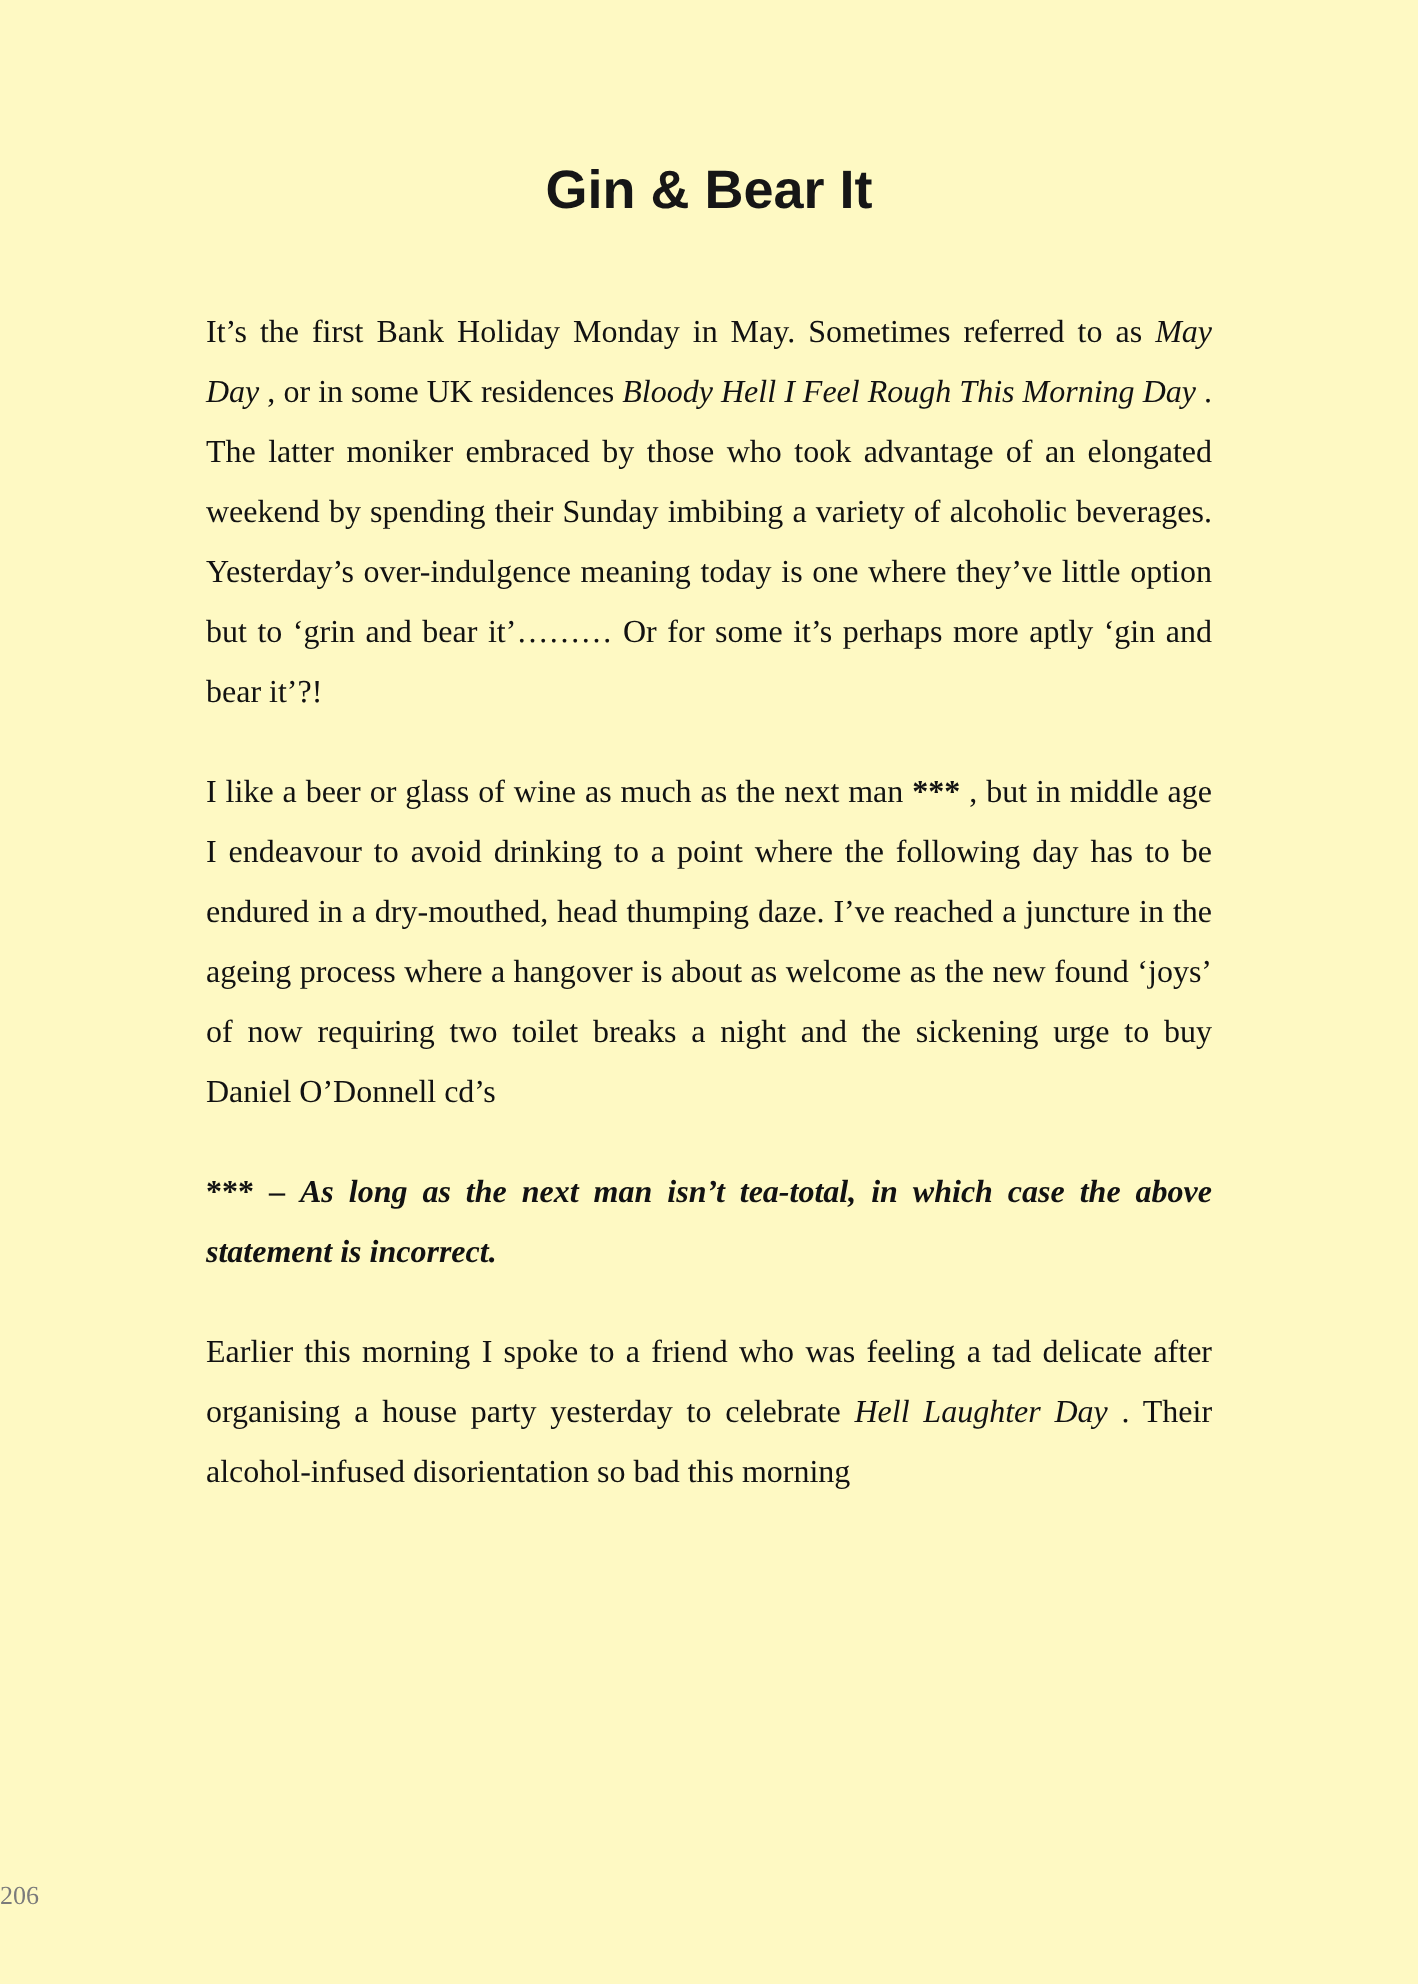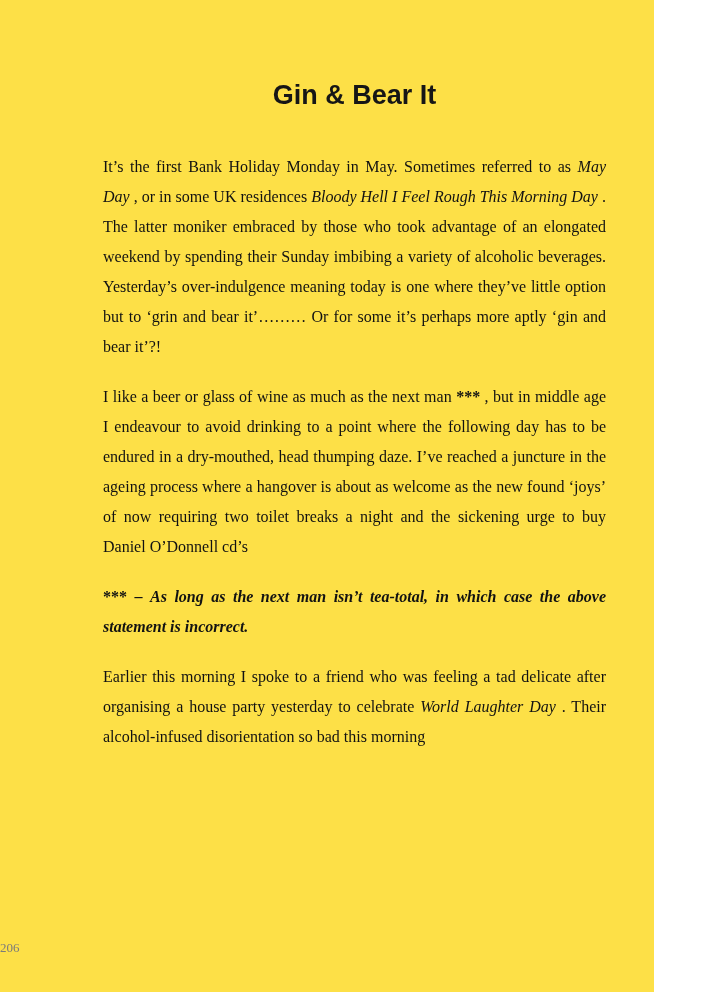--- a/index.html
+++ b/index.html
@@ -1,21 +1,21 @@
 <!DOCTYPE html>
 <html><head>
 <meta charset="utf-8">
 <style>
   * { margin: 0; padding: 0; box-sizing: border-box; }
   html, body { background: #ffffff; }
   .page {
     position: relative;
-    width: 654px;
+    width: 709px;
     height: 992px;
-    background: #fde047;
+    background: #fef9c3;
     overflow: hidden;
     font-family: "Liberation Serif", serif;
     color: #121212;
   }
   .content {
     position: absolute;
     left: 103px;
     top: 76px;
     width: 503px;
   }
@@ -55,18 +55,18 @@
   <div class="content">
 
     <h1 class="title">Gin &amp; Bear It</h1>
 
     <p class="body"><span>It’s the first Bank Holiday Monday in May. Sometimes referred to as </span><span class="i">May Day</span><span> , or in some UK residences </span><span class="i">Bloody Hell I Feel Rough This Morning Day</span><span> . The latter moniker embraced by those who took advantage of an elongated weekend by spending their Sunday imbibing a variety of alcoholic beverages. Yesterday’s over-indulgence meaning today is one where they’ve little option but to ‘grin and bear it’……… Or for some it’s perhaps more aptly ‘gin and bear it’?!</span></p>
 
     <p class="body"><span>I like a beer or glass of wine as much as the next man </span><span class="b">***</span><span> , but in middle age I endeavour to avoid drinking to a point where the following day has to be endured in a dry-mouthed, head thumping daze. I’ve reached a juncture in the ageing process where a hangover is about as welcome as the new found ‘joys’ of now requiring two toilet breaks a night and the sickening urge to buy Daniel O’Donnell cd’s</span></p>
 
     <p class="body"><span class="b">*** – </span><span class="bi">As long as the next man isn’t tea-total, in which case the above statement is incorrect.</span></p>
 
-    <p class="body"><span>Earlier this morning I spoke to a friend who was feeling a tad delicate after organising a house party yesterday to celebrate </span><span class="i">World Laughter Day</span><span> . Their alcohol-infused disorientation so bad this morning</span></p>
+    <p class="body"><span>Earlier this morning I spoke to a friend who was feeling a tad delicate after organising a house party yesterday to celebrate </span><span class="i">Hell Laughter Day</span><span> . Their alcohol-infused disorientation so bad this morning</span></p>
 
   </div>
 
   <div class="page-number">206</div>
 </div>
 
 </body></html>

